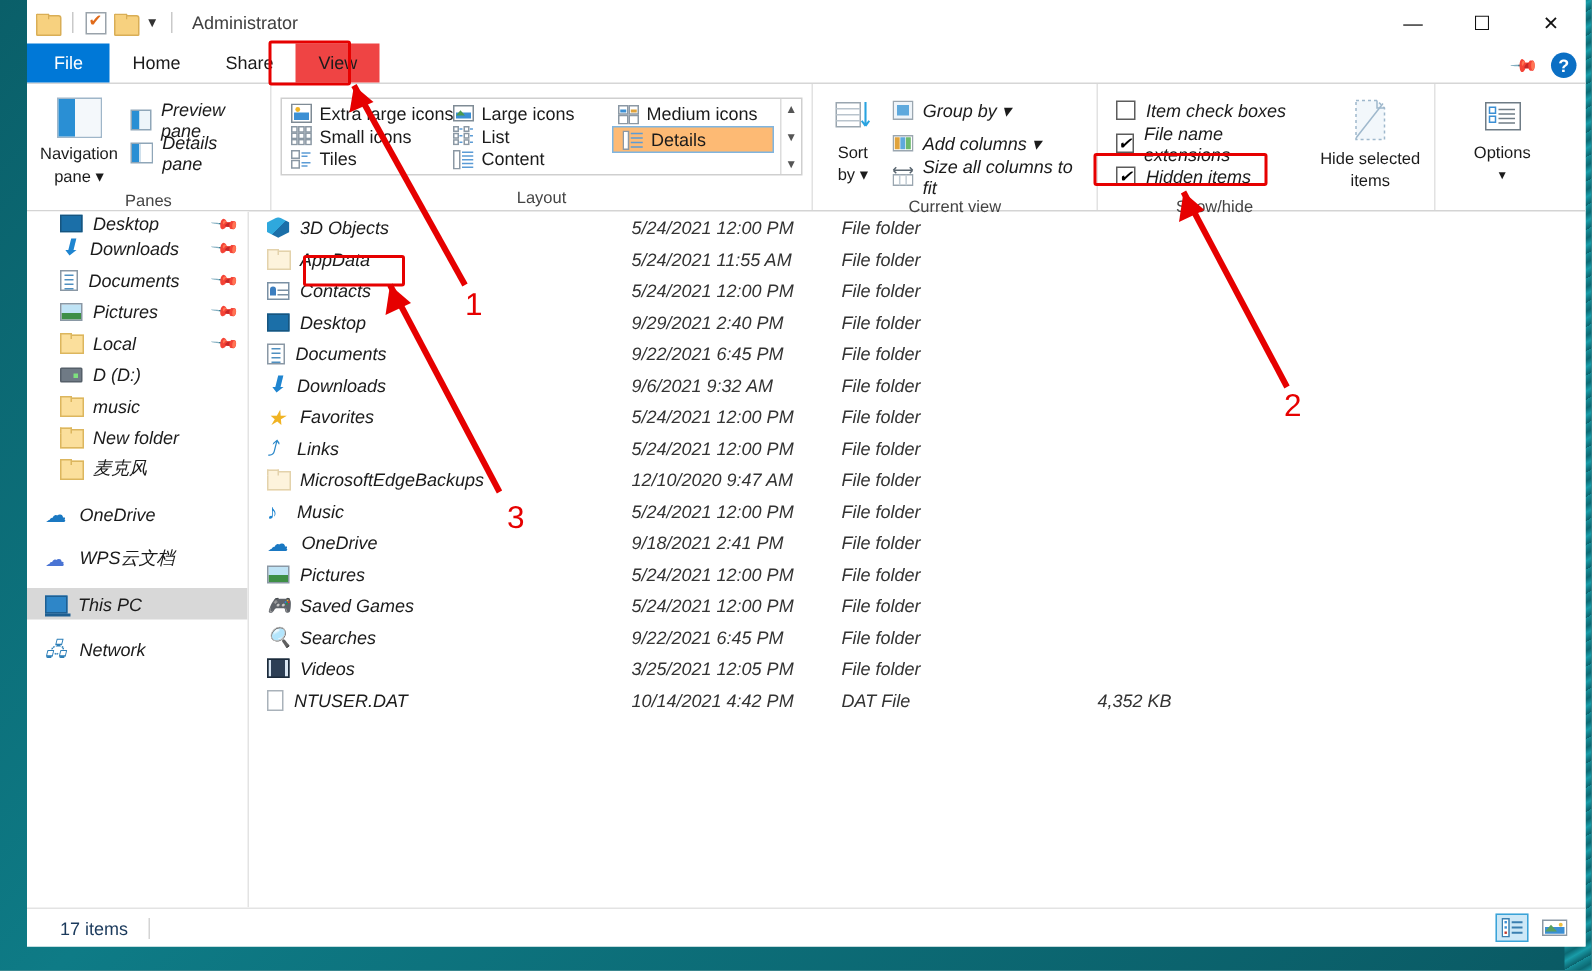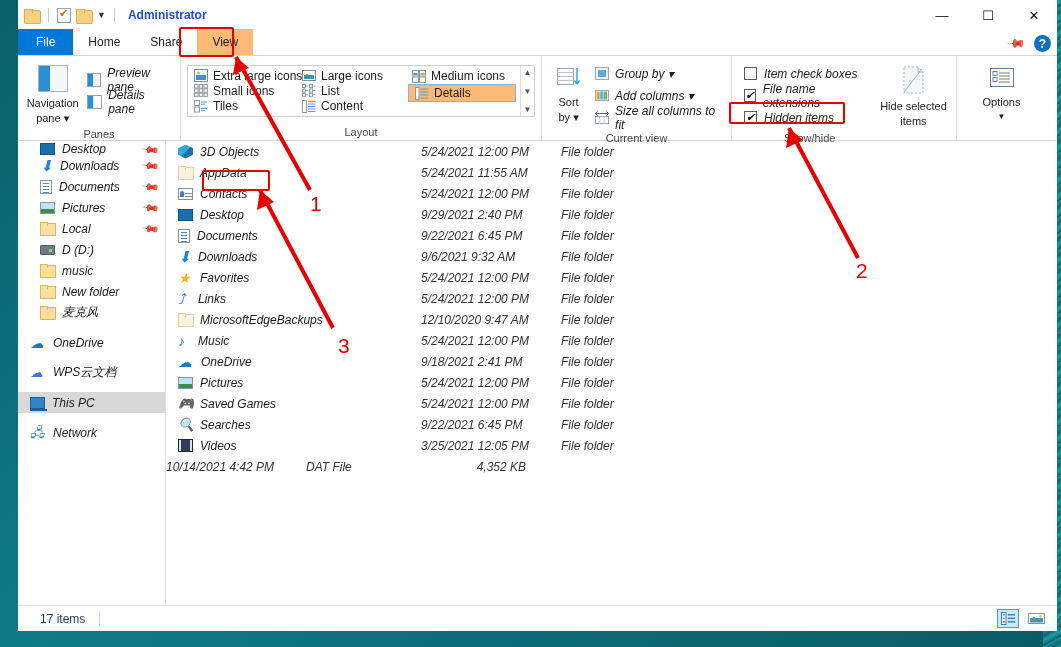--- a/index.html
+++ b/index.html
@@ -47,38 +47,38 @@
     content:""; position:absolute; left:0; top:0px; width:7px; height:3px;
     background:#f7d17f; border:1px solid #d9ae56; border-bottom:none; border-radius:1px 1px 0 0;
   }
   .ic-props {
     width:14px;height:15px;background:#fff;border:1px solid #9aa3ab;position:relative;
   }
   .ic-props::after{
     content:"✔"; position:absolute; left:1px; top:-2px; font-size:11px; color:#e06a1a;
   }
   .ic-caret { font-size:9px; color:#333; line-height:1; }
-  .title-text { font-size: 12px; color: #1d4ed8; margin-left: 10px; font-weight: bold; }
+  .title-text { font-size: 12px; color: #404040; margin-left: 10px; }
   .wbtns { position:absolute; right:0; top:0; display:flex; }
   .wbtn {
     width: 46px; height: 30px; display:flex; align-items:center; justify-content:center;
     font-size: 13px; color:#111;
   }
 
   
   .tabstrip {
     height: 26px; background:#fff; display:flex; align-items:flex-end;
     position: relative; border-bottom: 1px solid #d6d6d6;
   }
   .tab {
     font-size: 12px; color:#1b1b1b; padding: 0 15px; height:26px;
     display:flex; align-items:center; cursor:default;
   }
   .tab.file { background:#0078d7; color:#fff; font-weight:normal; padding:0 18px; }
-  .tab.active { background:#fdba74; }
+  .tab.active { background:#ef4444; }
   .tabstrip-right { position:absolute; right:6px; bottom:3px; display:flex; align-items:center; gap:10px; }
   .pin-ic { color:#7d7d7d; font-size:12px; transform:rotate(45deg); }
   .help-ic {
     width:17px;height:17px;border-radius:50%;background:#0b6fc4;color:#fff;
     font-size:12px;font-weight:bold;display:flex;align-items:center;justify-content:center;
   }
 
   
   .ribbon {
     height: 85px; background:#fff; border-bottom:1px solid #d4d4d4;
@@ -703,20 +703,24 @@
         <div class="frow">
           <span class="fname">
               <span class="f-video"></span>
               <span>Videos</span>
             </span>
           <span class="fdate">3/25/2021 12:05 PM</span>
           <span class="ftype">File folder</span>
           <span class="fsize"></span>
         </div>
         <div class="frow">
+          <span class="fname">
+              <span class="f-dat"></span>
+              <span>NTUSER.DAT</span>
+            </span>
           <span class="fdate">10/14/2021 4:42 PM</span>
           <span class="ftype">DAT File</span>
           <span class="fsize">4,352 KB</span>
         </div>
       </div>
     </div>
 
     <div class="statusbar">
       <span>17 items</span>
       <span class="status-sep"></span>

